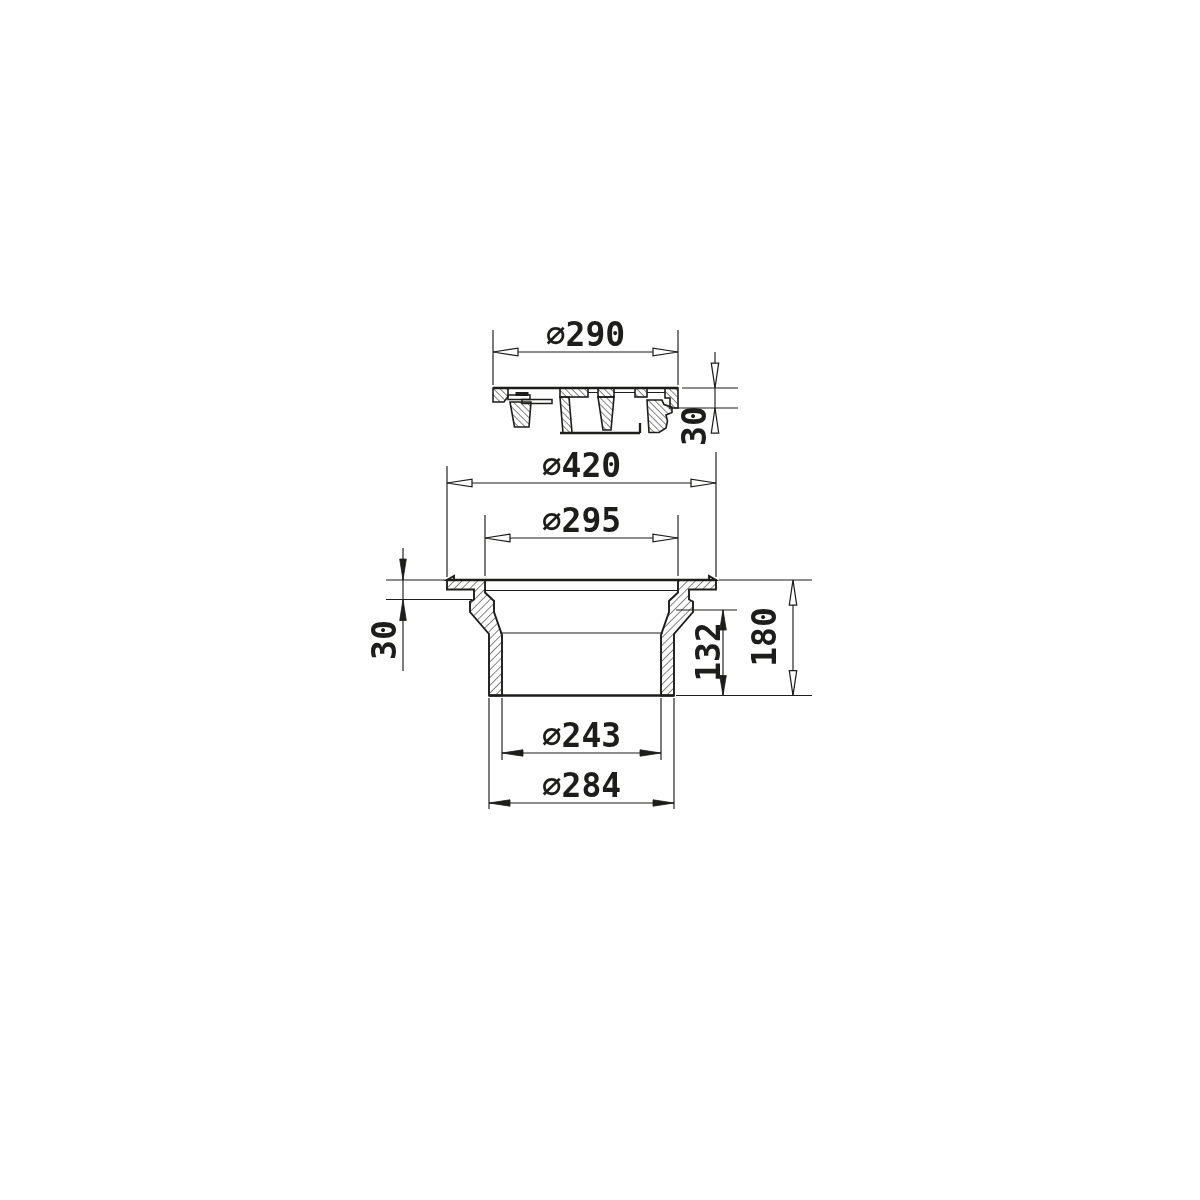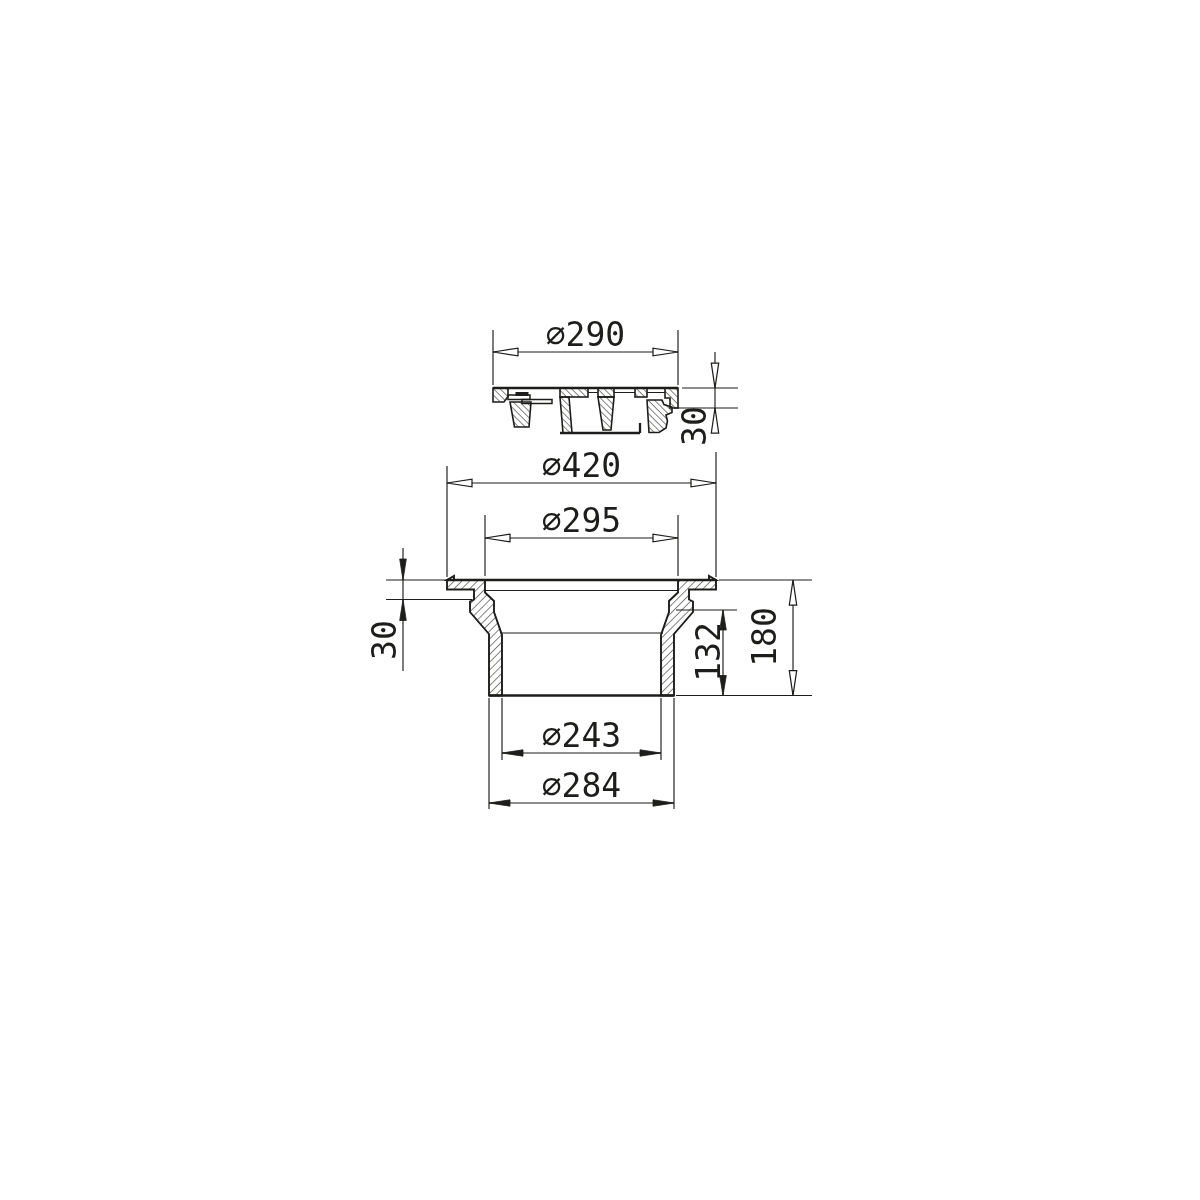--- a/index.html
+++ b/index.html
@@ -1,17 +1,17 @@
 <!DOCTYPE html>
 <html><head>
 <meta charset="utf-8">
 <style>
   html,body{margin:0;padding:0;background:#ffffff;}
   .page{position:relative;width:1200px;height:1200px;background:#7dd3fc;overflow:hidden;
-        font-family:"DejaVu Sans Mono",monospace;}
+        font-family:"DejaVu Sans Mono",monospace;font-weight:bold;}
   svg{display:block;}
   .thick{stroke:#1d1d1b;stroke-width:2.3;fill:none;stroke-linecap:butt;}
   .thin{stroke:#1d1d1b;stroke-width:1.15;fill:none;stroke-linecap:butt;}
   .mid{stroke:#1d1d1b;stroke-width:1.5;fill:none;}
   .hatchF{fill:url(#hatchFrame);stroke:#1d1d1b;stroke-width:1.9;stroke-linejoin:miter;}
   .hatchC{fill:url(#hatchCover);stroke:#1d1d1b;stroke-width:1.6;stroke-linejoin:miter;}
   .solidC{fill:#1d1d1b;stroke:#1d1d1b;stroke-width:1;}
   .openarrow{fill:#ffffff;stroke:#1d1d1b;stroke-width:1.25;stroke-linejoin:miter;}
   .fillarrow{fill:#1d1d1b;stroke:#1d1d1b;stroke-width:0.8;stroke-linejoin:miter;}
   .dimtext{font-family:"DejaVu Sans Mono",monospace;font-size:33px;fill:#1d1d1b;

